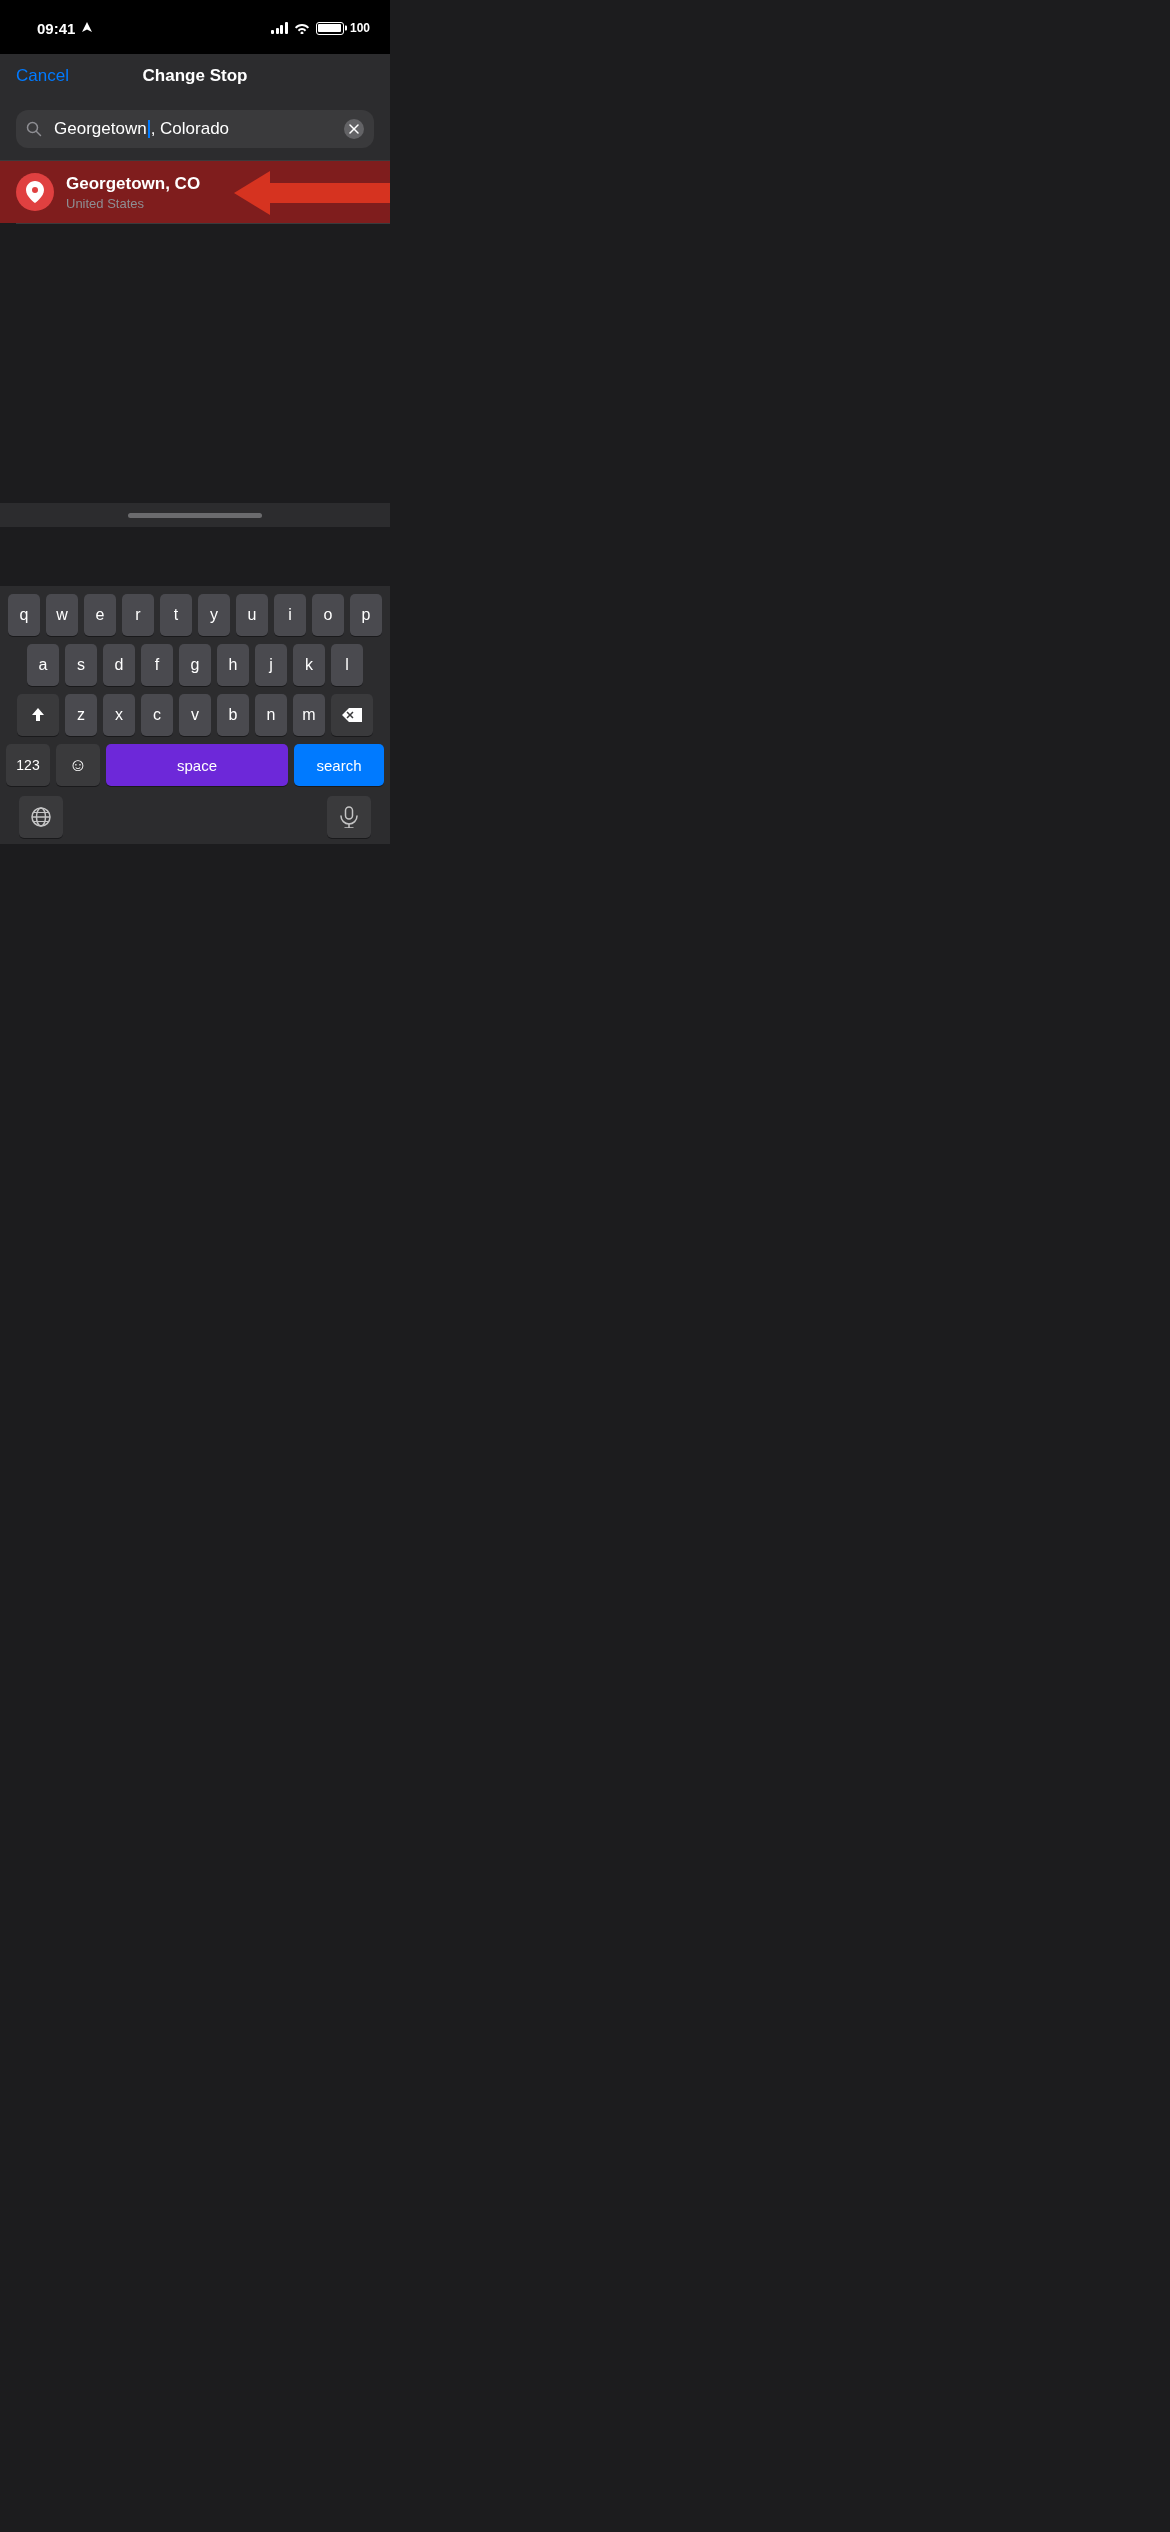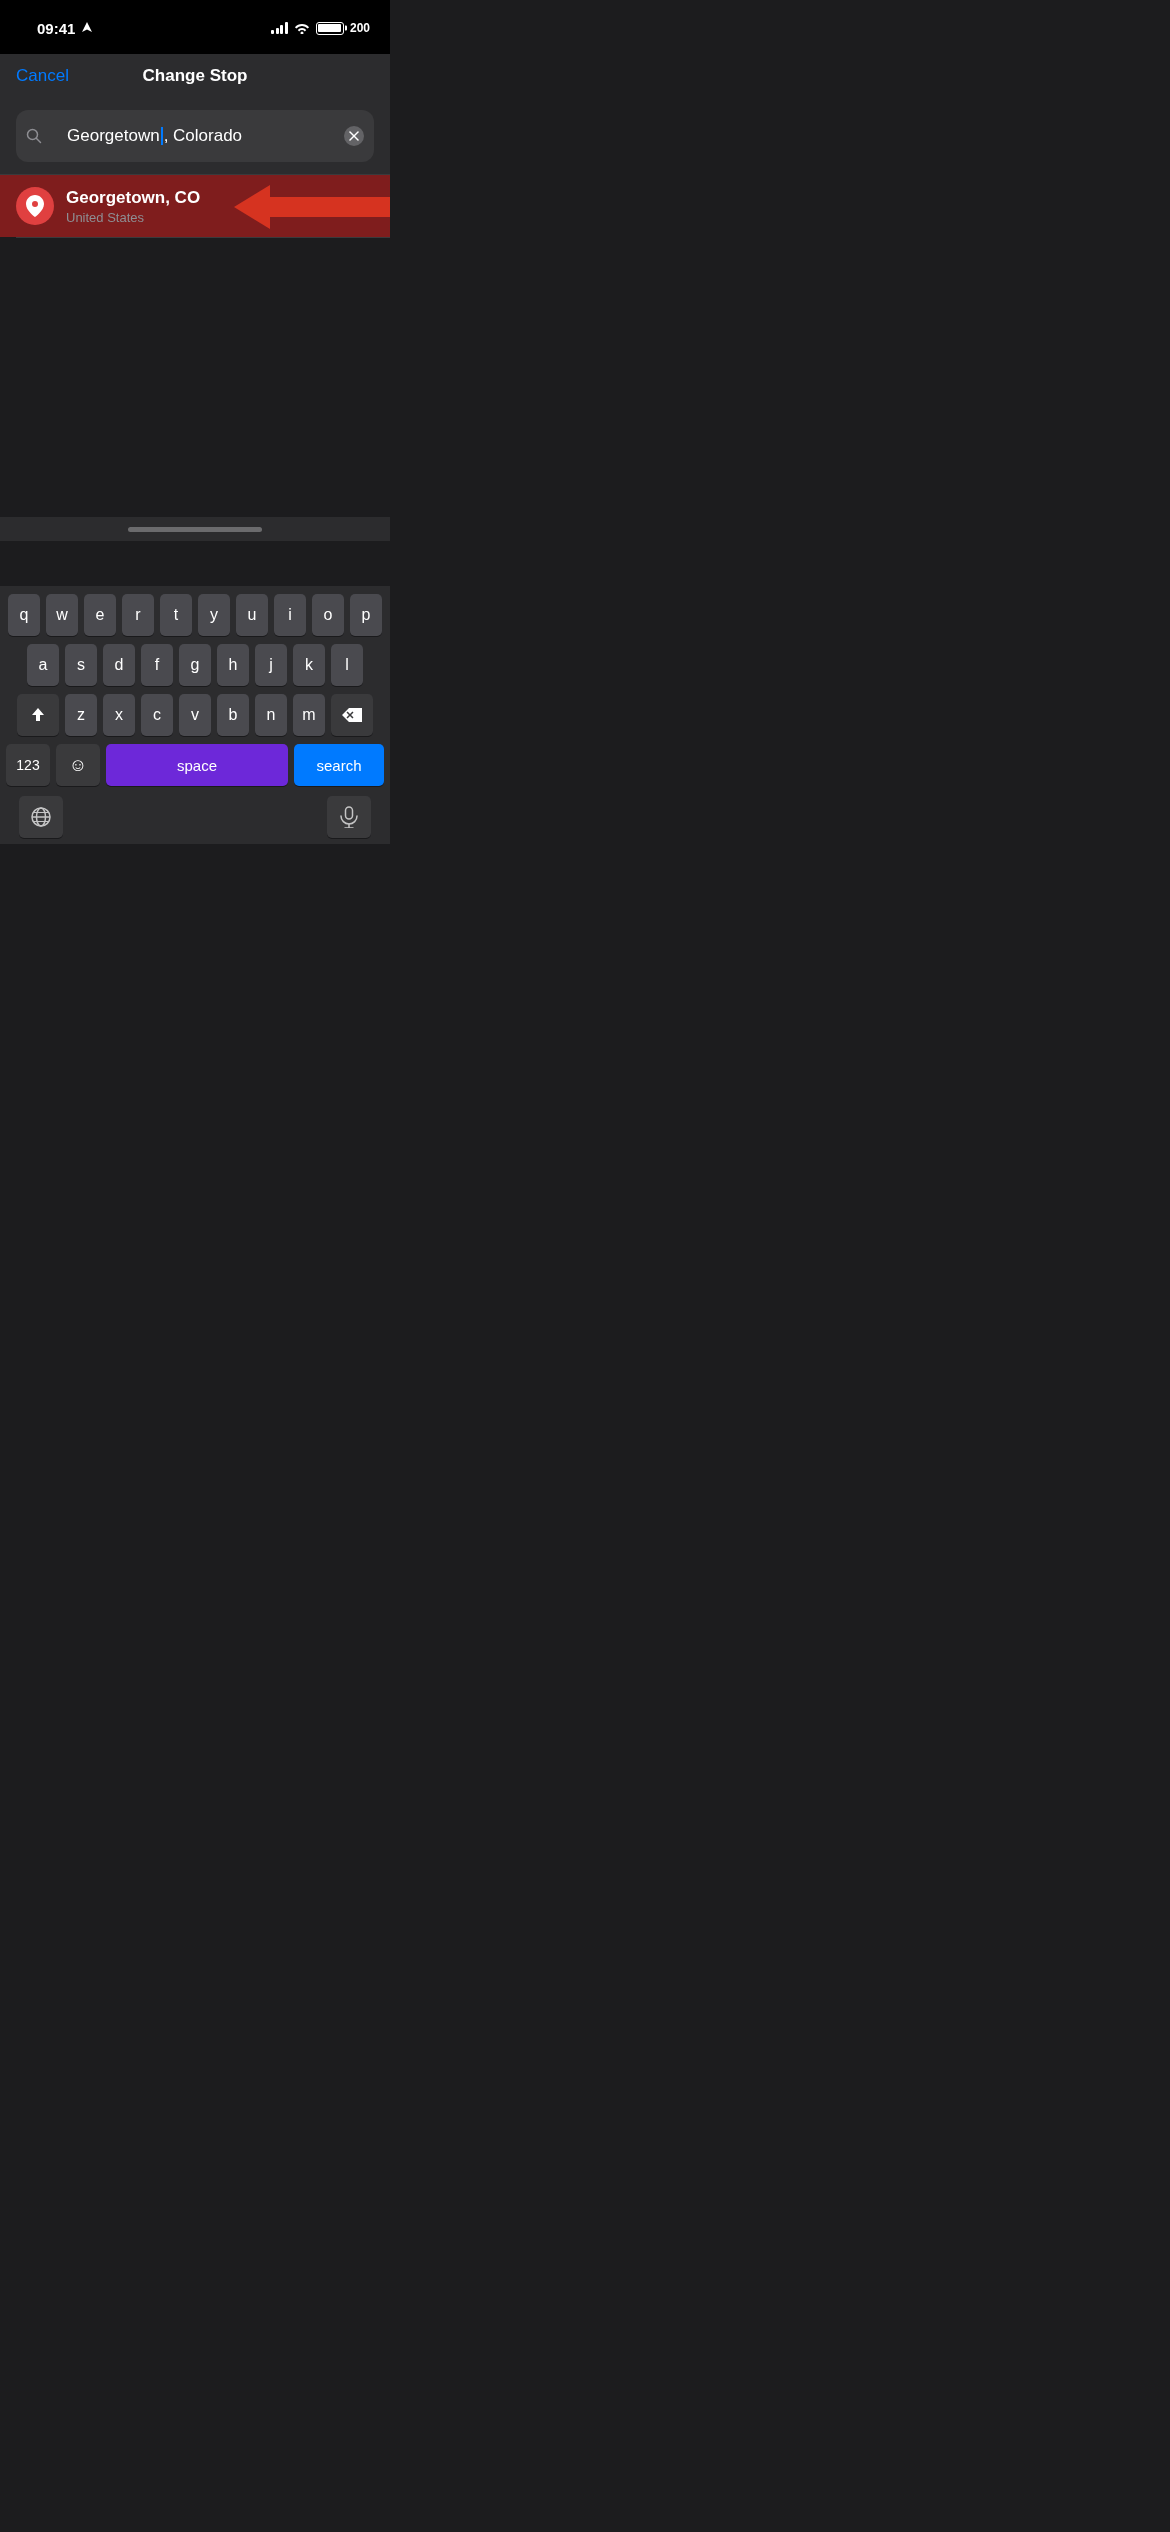--- a/index.html
+++ b/index.html
@@ -123,22 +123,22 @@
       color: #fff;
       text-align: center;
     }
 
     
     .search-bar {
       display: flex;
       align-items: center;
       background: #3a3a3c;
       border-radius: 12px;
-      padding: 16px 10px;
-      gap: 25px;
+      padding: 9px 10px;
+      gap: 12px;
     }
 
     .search-icon-wrap {
       color: #8e8e93;
       font-size: 16px;
       display: flex;
       align-items: center;
     }
 
     .search-input-display {
@@ -391,21 +391,21 @@
         <span></span>
     </div>
     <svg width="16" height="12" viewBox="0 0 16 12" fill="white">
       <path d="M8 9.5a1.5 1.5 0 110 3 1.5 1.5 0 010-3zm0-3.5a5.5 5.5 0 014.24 2l-1.42 1.42A3.5 3.5 0 008 8a3.5 3.5 0 00-2.82 1.42L3.76 8A5.5 5.5 0 018 6zm0-4a9.5 9.5 0 017.07 3.13L13.65 6.5A7.5 7.5 0 008 4a7.5 7.5 0 00-5.65 2.5L.93 5.13A9.5 9.5 0 018 2z"></path>
     </svg>
     <div class="battery-indicator">
       <div class="battery-body">
         <div class="battery-fill"></div>
       </div>
     </div>
-    <span style="font-size:12px;font-weight:600;">200</span>
+    <span style="font-size:12px;font-weight:600;">100</span>
   </div>
 </div>
 
 <div class="top-hint"></div>
 
 <div class="nav-area">
   <div class="nav-bar">
     <button class="cancel-btn">Cancel</button>
     <span class="nav-title">Change Stop</span>
   </div>

